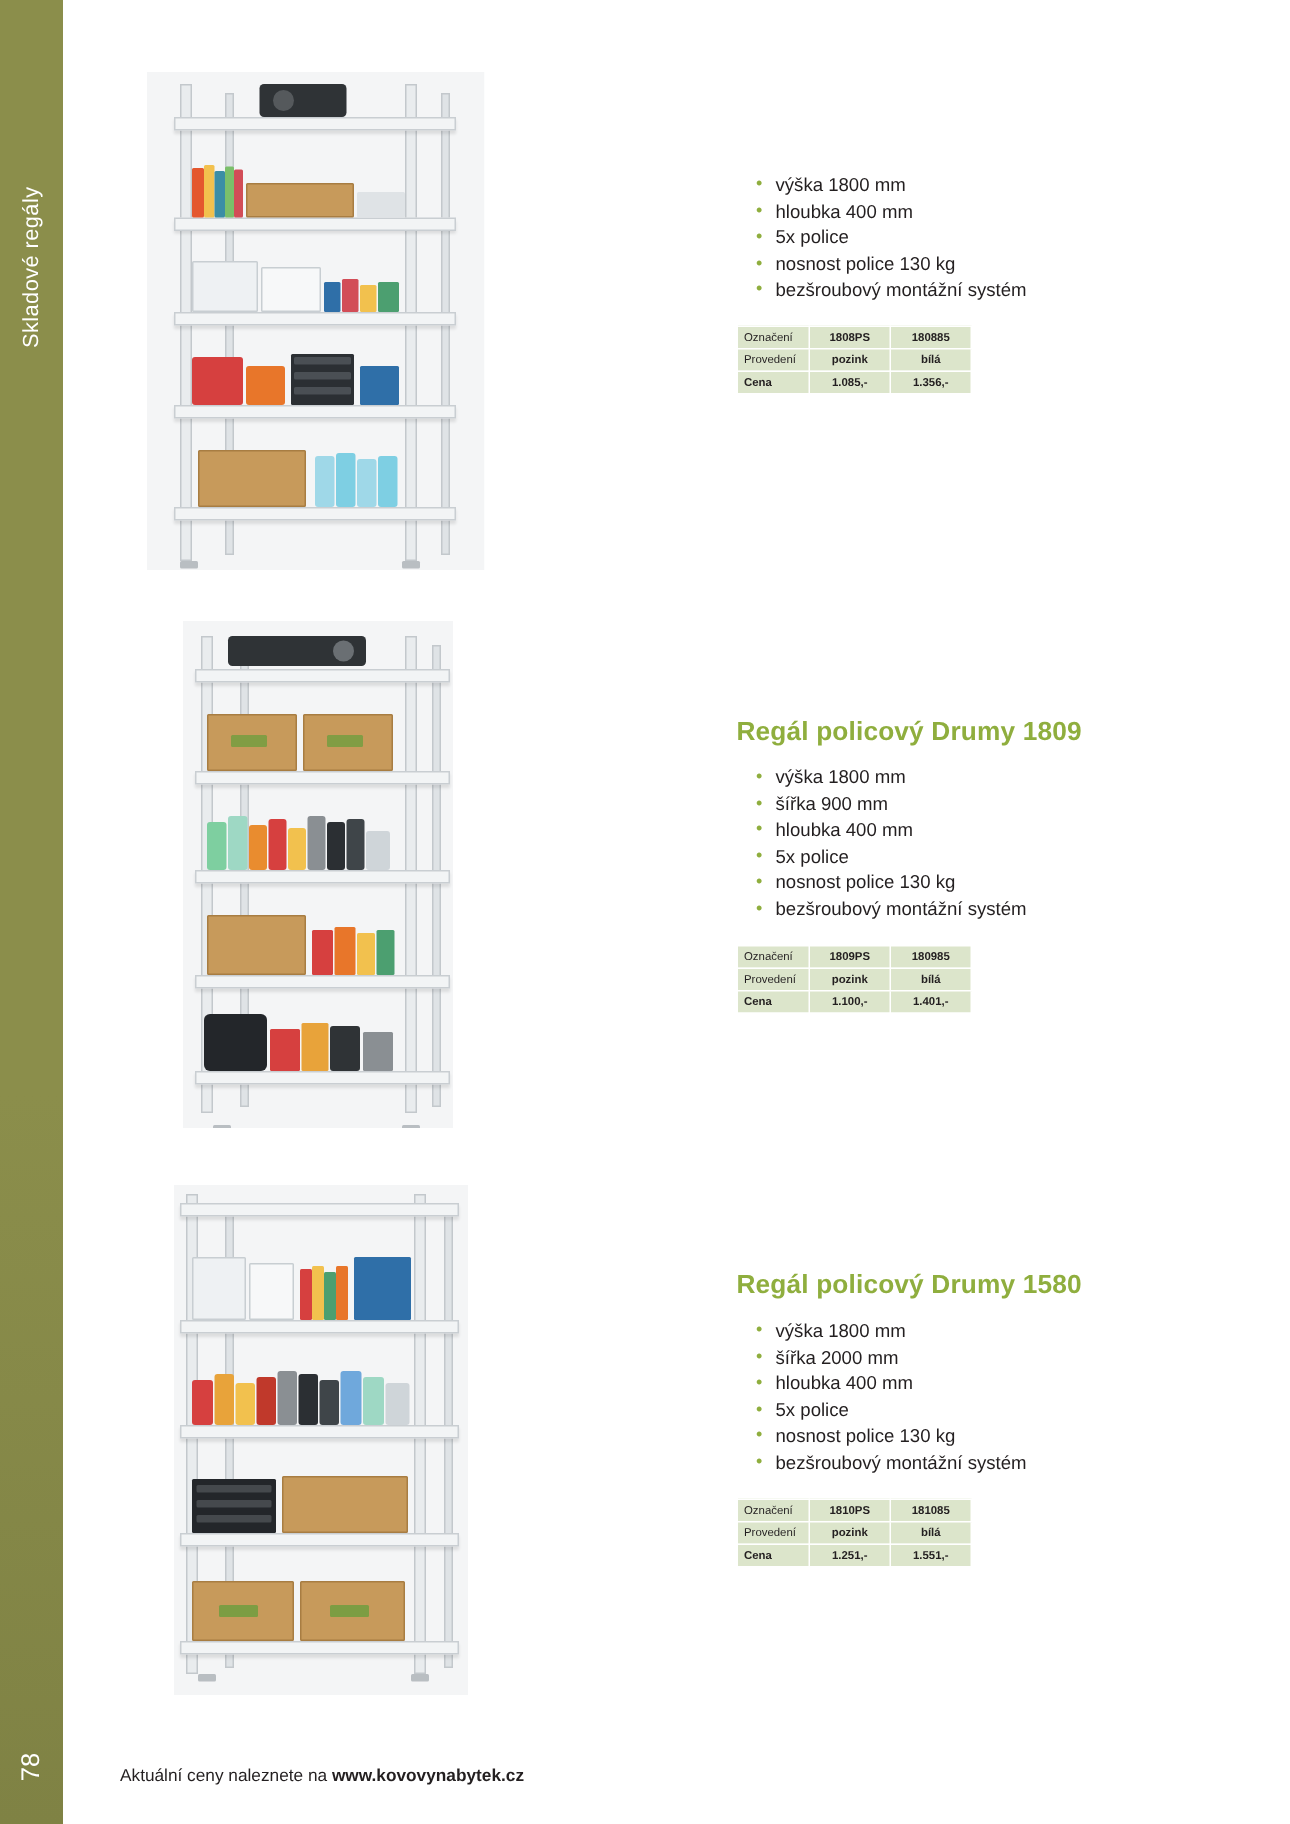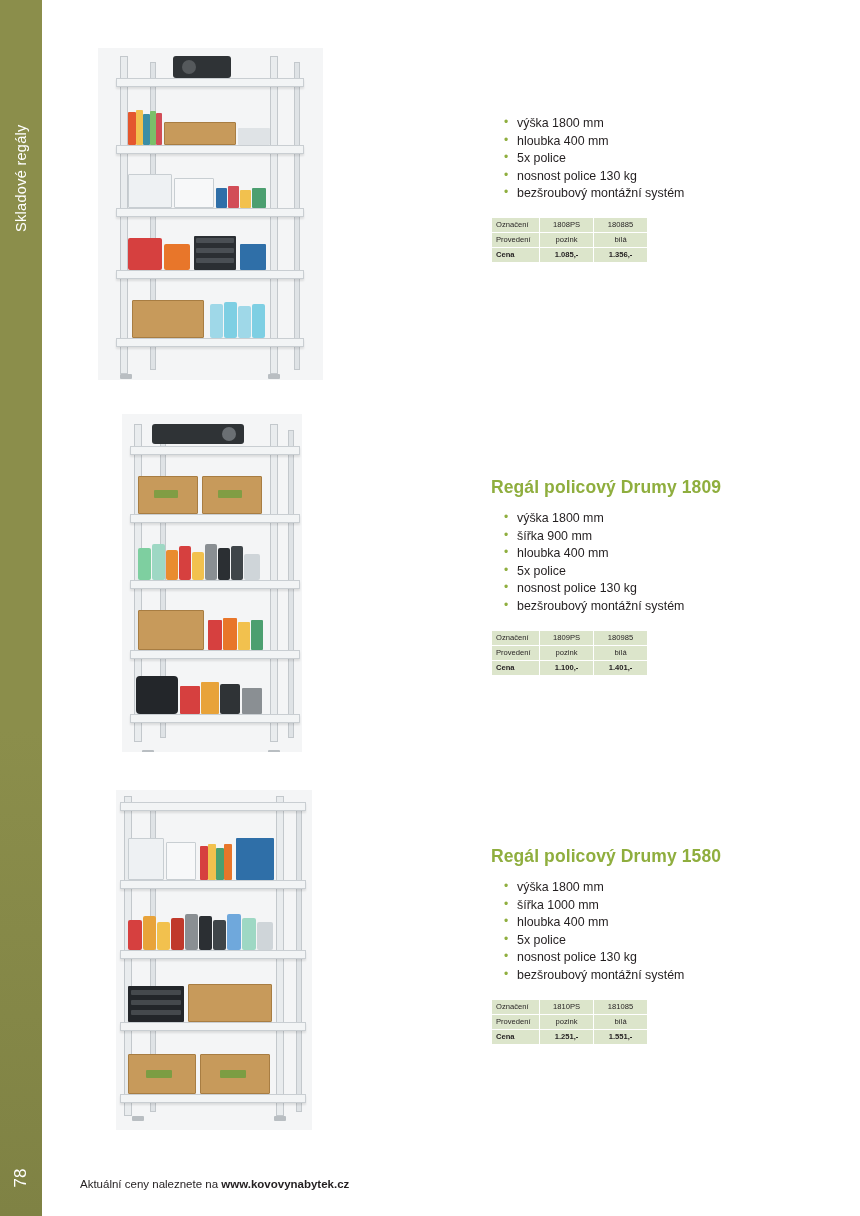--- a/index.html
+++ b/index.html
@@ -95,21 +95,21 @@
     color: #231f20;
     height: 15px;
     padding: 0 4px;
     text-align: center;
     white-space: nowrap;
   }
   table.pricing td.lbl {
     text-align: left;
     width: 48px;
   }
-  table.pricing td.val { width: 54px; }
+  table.pricing td.val { width: 54px; font-weight: bold; }
   table.pricing tr.row-price td { font-weight: bold; }
   table.pricing tr.row-head td { }
 
   
   .footer {
     position: absolute;
     left: 80px;
     top: 1178px;
     font-size: 11.5px;
     color: #231f20;
@@ -360,21 +360,21 @@
       <div class="item" style="left:104px;top:280px;width:26px;height:8px;background:#6f9e3f;opacity:.85;"></div>
       <div class="item" style="left:16px;top:326px;width:12px;height:5px;background:#b9bec2;"></div>
       <div class="item" style="left:158px;top:326px;width:12px;height:5px;background:#b9bec2;"></div>
     </div>
   </div>
 
   <div class="info" style="left:491px;top:846px;width:320px;">
     <h2 class="title">Regál policový Drumy 1580</h2>
     <ul class="specs">
       <li>výška 1800 mm</li>
-      <li>šířka 1000 mm</li>
+      <li>šířka 2000 mm</li>
       <li>hloubka 400 mm</li>
       <li>5x police</li>
       <li>nosnost police 130 kg</li>
       <li>bezšroubový montážní systém</li>
     </ul>
     <table class="pricing">
       <tbody>
         <tr class="row-head">
           <td class="lbl">Označení</td>
           <td class="val">1810PS</td>

